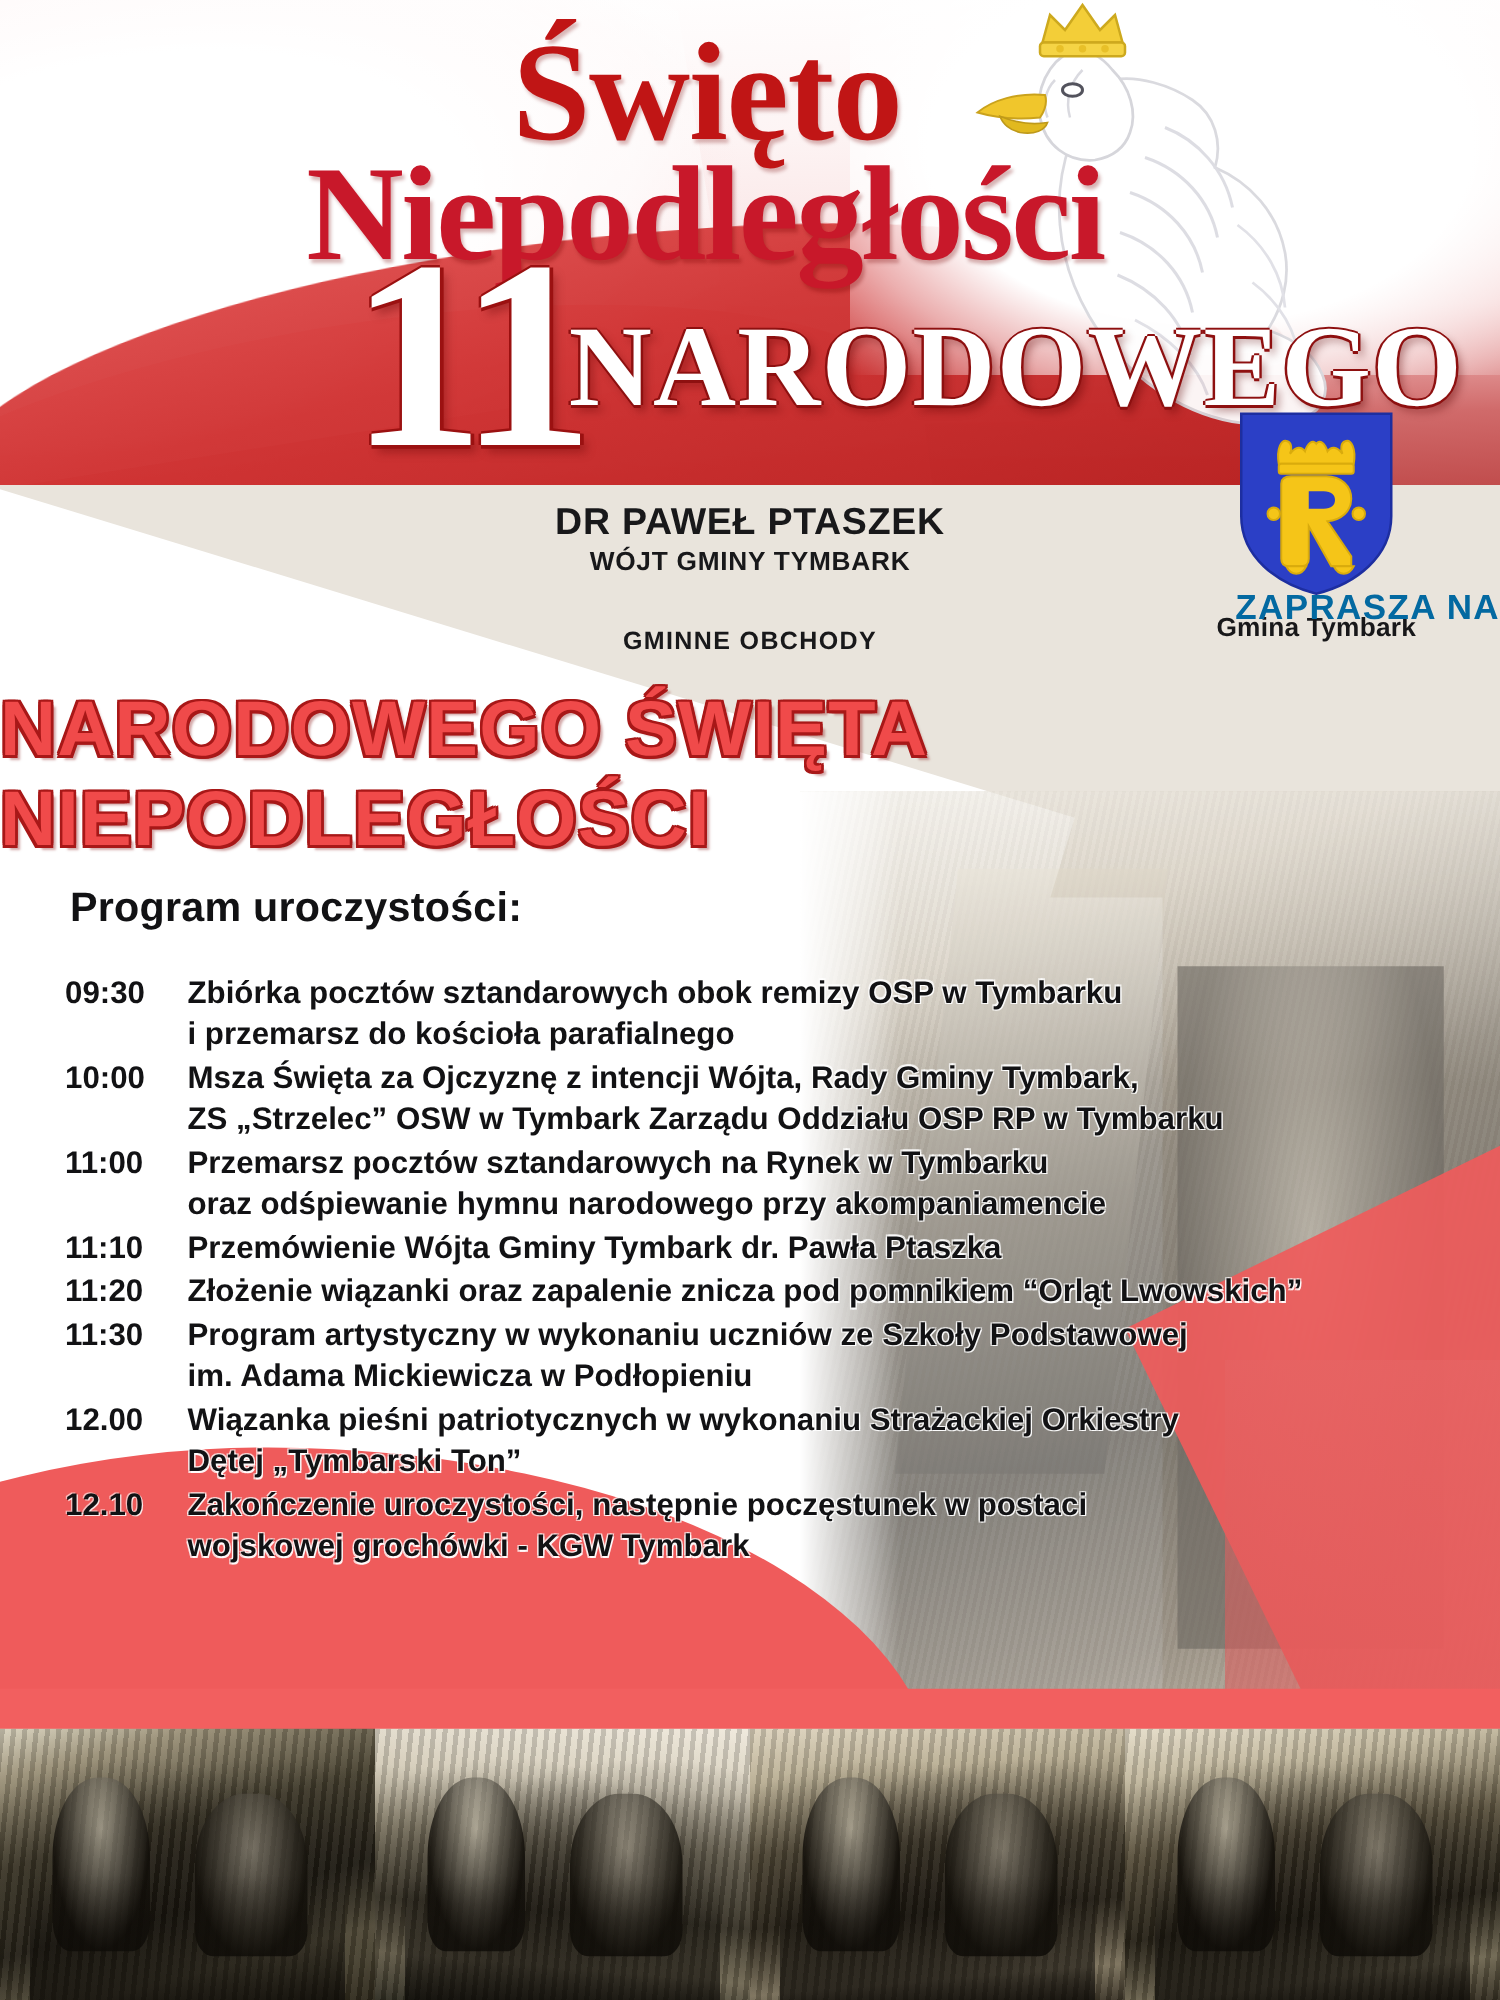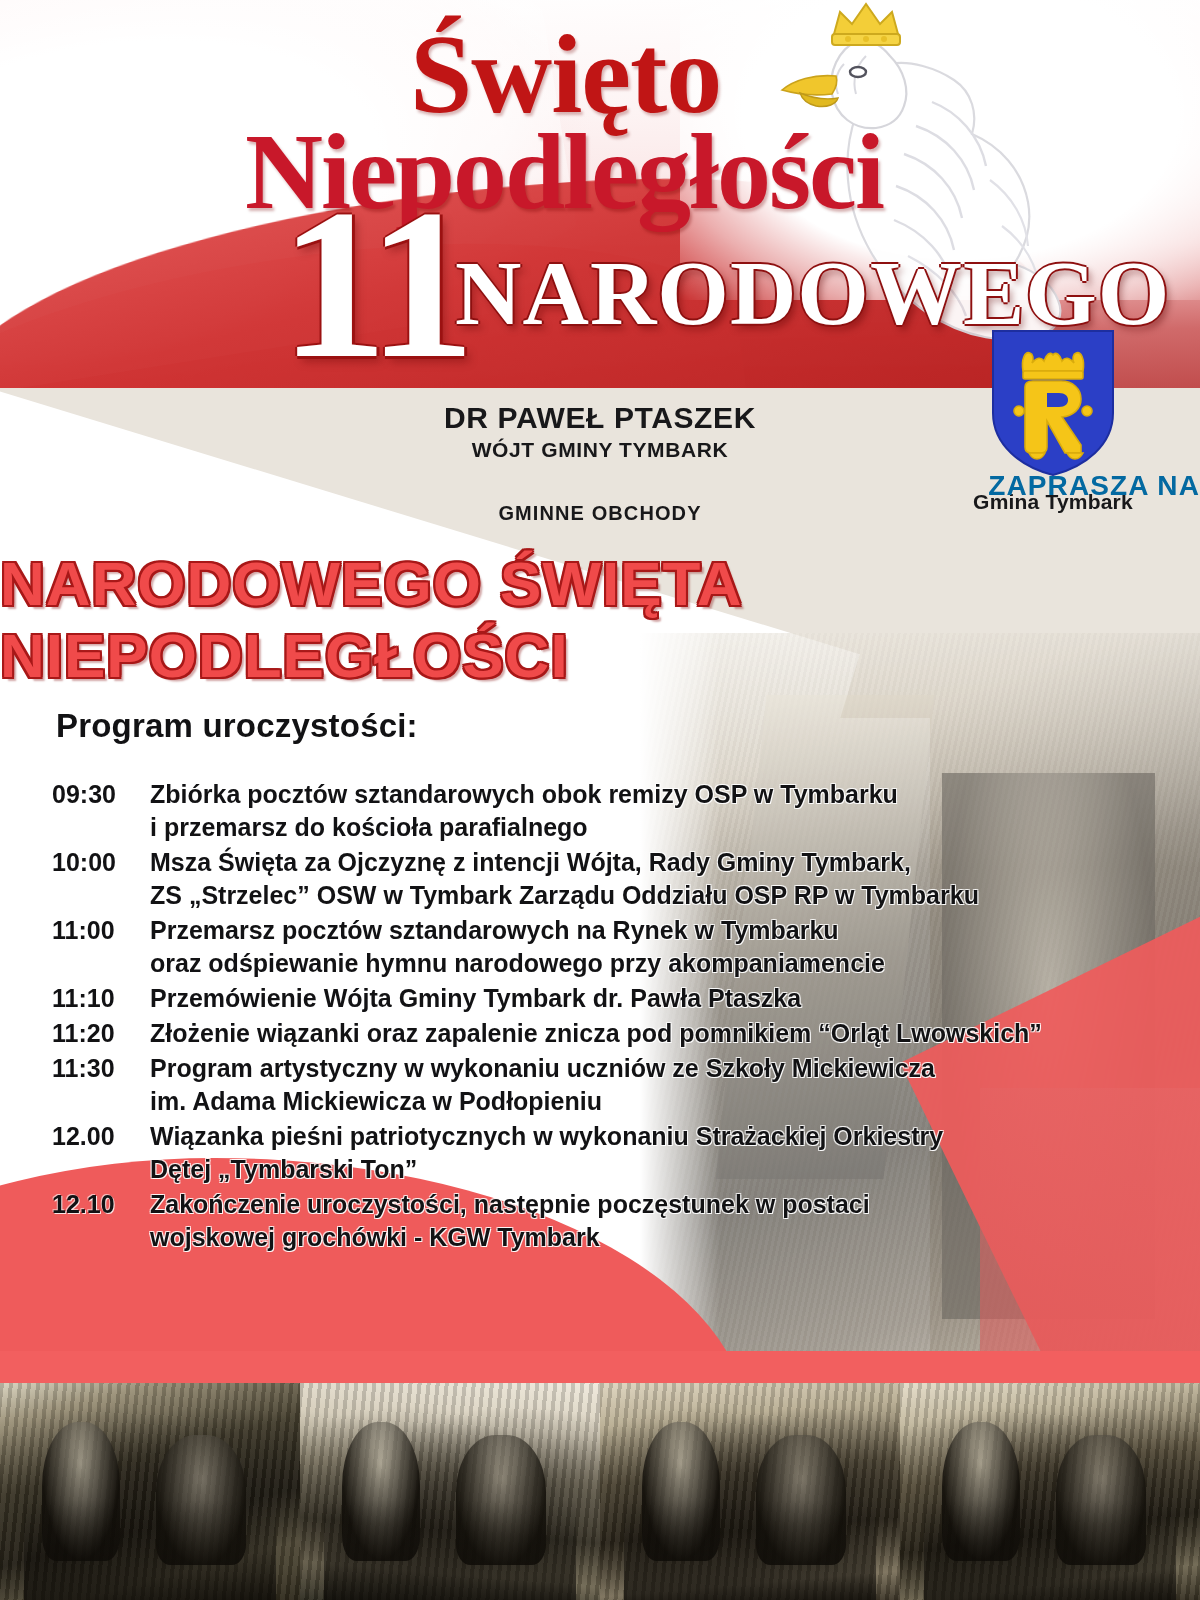--- a/index.html
+++ b/index.html
@@ -344,21 +344,21 @@
       </div>
       <div class="prog-row">
         <div class="prog-time">11:20</div>
         <div class="prog-desc">
           <div>Złożenie wiązanki oraz zapalenie znicza  pod pomnikiem “Orląt Lwowskich”</div>
         </div>
       </div>
       <div class="prog-row">
         <div class="prog-time">11:30</div>
         <div class="prog-desc">
-          <div>Program artystyczny w wykonaniu uczniów ze Szkoły Mickiewicza</div>
+          <div>Program artystyczny w wykonaniu uczniów ze Szkoły Podstawowej</div>
           <div>im. Adama Mickiewicza w Podłopieniu</div>
         </div>
       </div>
       <div class="prog-row">
         <div class="prog-time">12.00</div>
         <div class="prog-desc">
           <div>Wiązanka pieśni patriotycznych w wykonaniu Strażackiej Orkiestry</div>
           <div>Dętej „Tymbarski Ton”</div>
         </div>
       </div>

